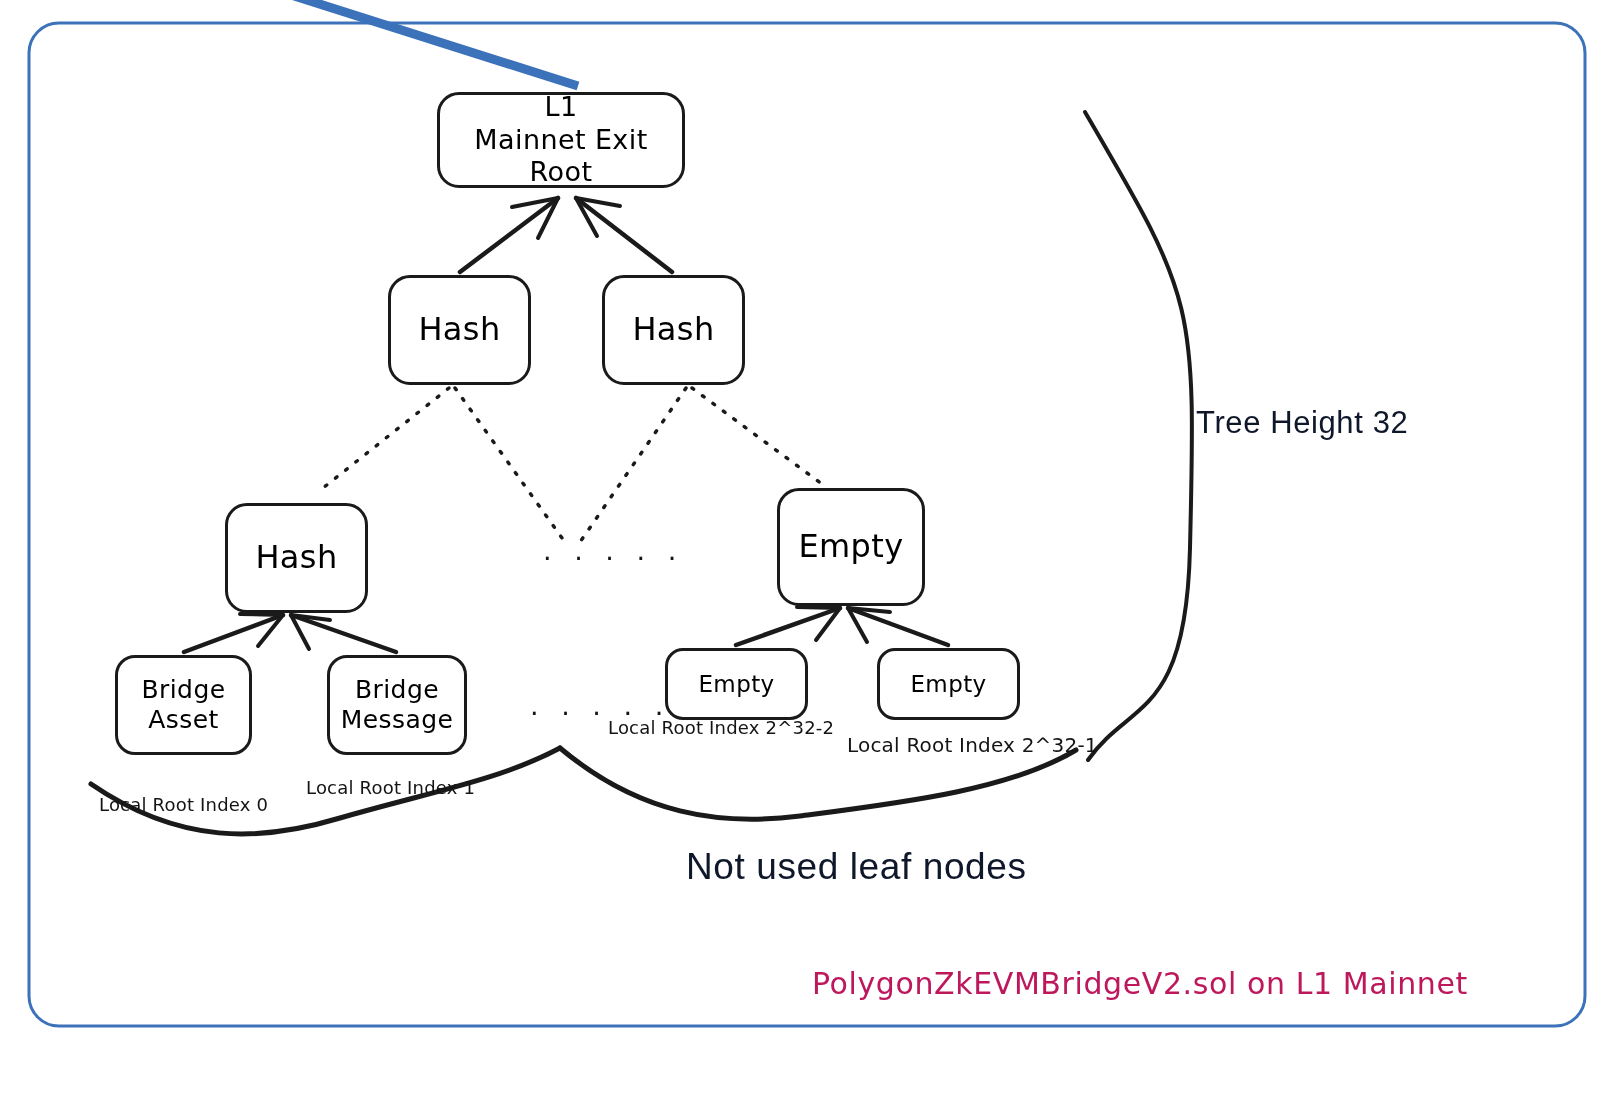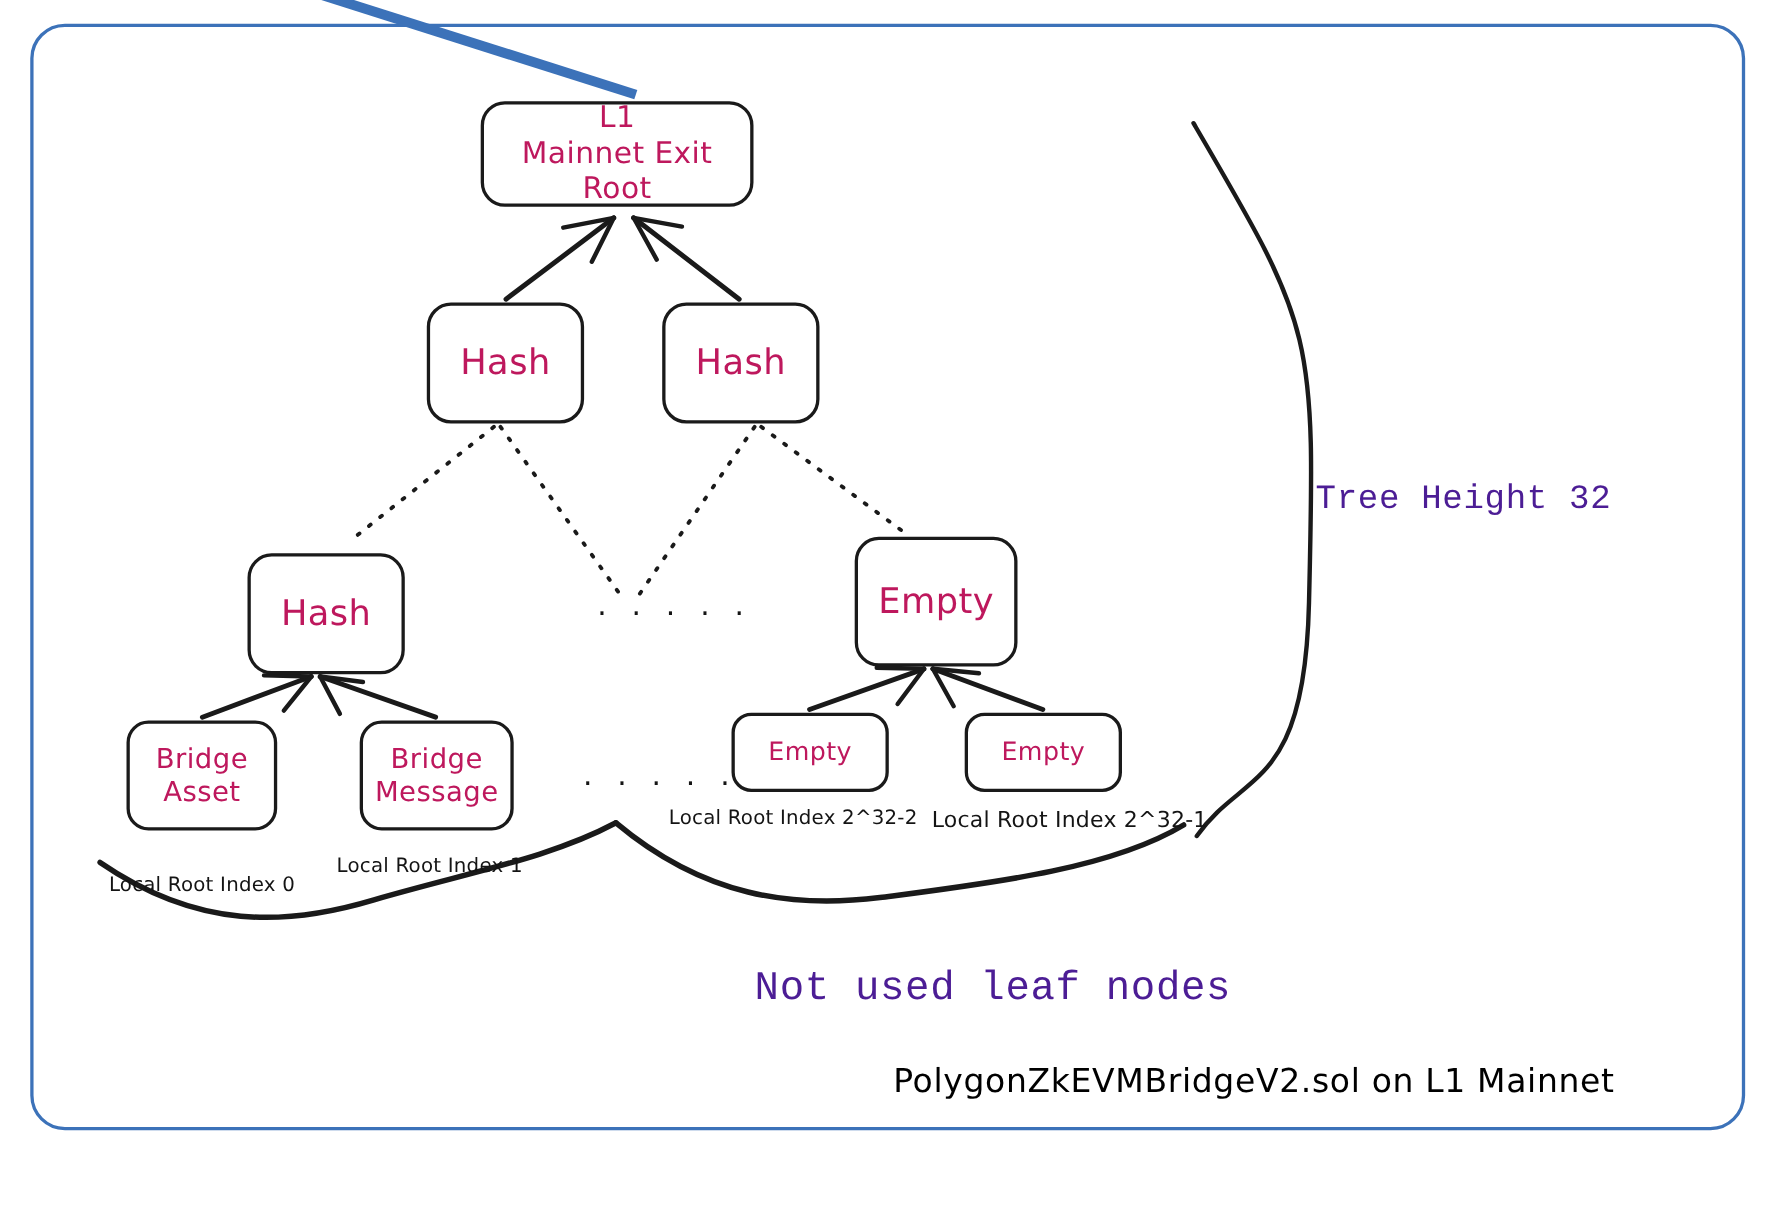--- a/index.html
+++ b/index.html
@@ -25,21 +25,21 @@
   .node-box {
     position: absolute;
     box-sizing: border-box;
     border: 3.5px solid #1a1a1a;
     border-radius: 22px;
     background: #ffffff;
     display: flex;
     align-items: center;
     justify-content: center;
     text-align: center;
-    color: #be185d;
+    color: #000000;
     line-height: 1.22;
     white-space: pre-line;
     font-family: "DejaVu Sans", sans-serif;
     letter-spacing: 0.4px;
   }
   .caption {
     position: absolute;
     color: #141414;
     white-space: nowrap;
     font-family: "DejaVu Sans", sans-serif;
@@ -47,25 +47,24 @@
   }
   .ellipsis-mark {
     position: absolute;
     color: #141414;
     white-space: nowrap;
     letter-spacing: 7px;
     font-family: "DejaVu Sans", sans-serif;
   }
   .big-label {
     position: absolute;
-    color: #4c1d95;
+    color: #0f172a;
     white-space: nowrap;
-    font-family: Liberation Mono, monospace;
+    font-family: Liberation Sans, sans-serif;
     letter-spacing: 0.6px;
-    margin-top: 32px;
   }
   .footer-label {
     position: absolute;
     white-space: nowrap;
     font-family: "DejaVu Sans", sans-serif;
     letter-spacing: 0.6px;
   }
 </style>
 </head>
 <body>
@@ -146,28 +145,28 @@
 Message</div>
 
   <div class="node-box" style="left:665px; top:648px; width:143px; height:72px; font-size:23px; border-radius:18px;">Empty</div>
 
   <div class="node-box" style="left:877px; top:648px; width:143px; height:72px; font-size:23px; border-radius:18px;">Empty</div>
 
   <div class="caption" style="left:99px; top:794px; font-size:18px;">Local Root Index 0</div>
 
   <div class="caption" style="left:306px; top:777px; font-size:18px;">Local Root Index 1</div>
 
-  <div class="caption" style="left:608px; top:733px; font-size:18px;">Local Root Index 2^32-2</div>
+  <div class="caption" style="left:608px; top:717px; font-size:18px;">Local Root Index 2^32-2</div>
 
   <div class="caption" style="left:847px; top:733px; font-size:20px;">Local Root Index 2^32-1</div>
 
   <div class="ellipsis-mark" style="left:543px; top:535px; font-size:27px;">. . . . .</div>
 
   <div class="ellipsis-mark" style="left:530px; top:690px; font-size:27px;">. . . . .</div>
 
   <div class="big-label" style="left:1196px; top:405px; font-size:31px;">Tree Height 32</div>
 
 
   <div class="big-label" style="left:686px; top:846px; font-size:37px;">Not used leaf nodes</div>
 
-  <div class="footer-label" style="left:812px; top:966px; font-size:30px; color:#000000;">PolygonZkEVMBridgeV2.sol on L1 Mainnet</div>
+  <div class="footer-label" style="left:812px; top:966px; font-size:30px; color:#be185d;">PolygonZkEVMBridgeV2.sol on L1 Mainnet</div>
 
 </div>
 
 </body></html>

